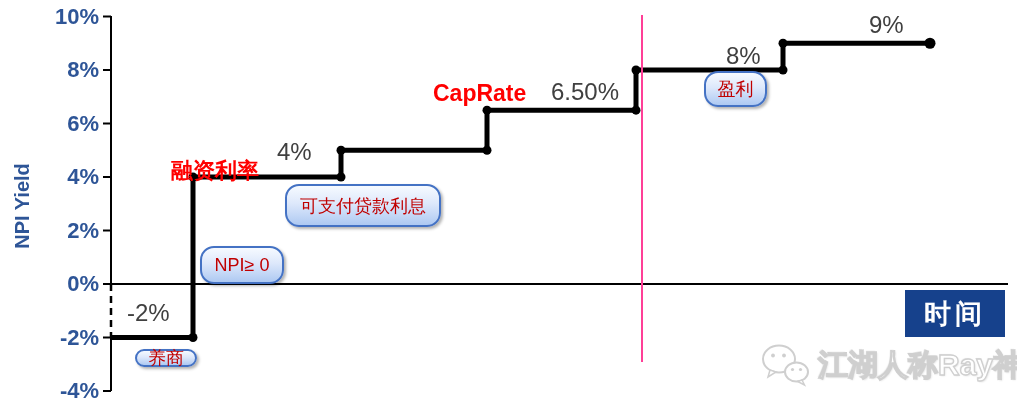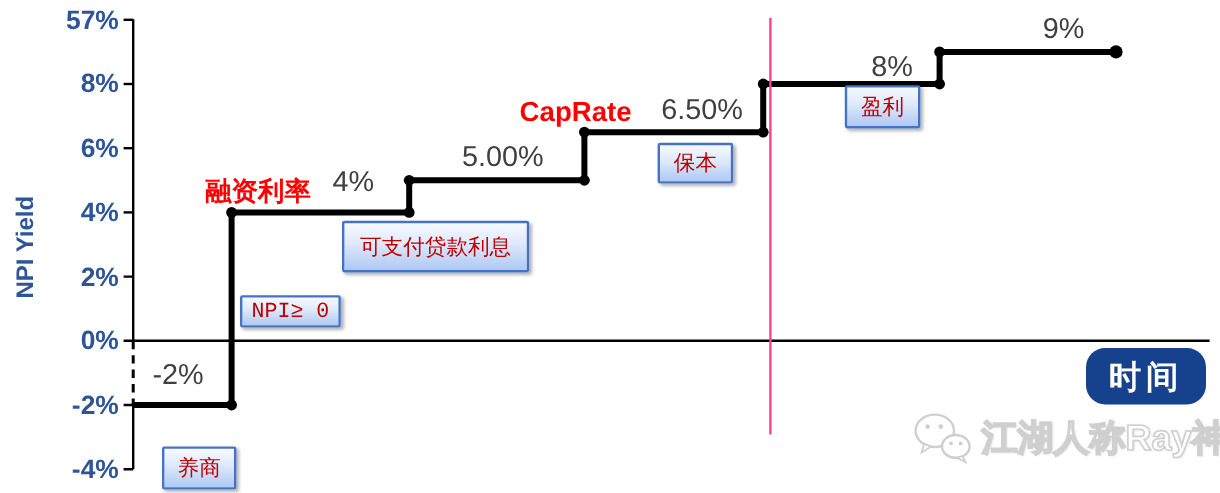--- a/index.html
+++ b/index.html
@@ -24,47 +24,46 @@
   #plot{position:absolute;left:0;top:0;}
   
   .divider{
     position:absolute;left:641px;top:15px;width:2px;height:347px;
     background:#FF3F97;
   }
   
   .dlabel{position:absolute;font-size:24px;color:#404040;white-space:nowrap;}
   .rlabel{position:absolute;font-size:22px;font-weight:bold;color:#FF0000;white-space:nowrap;}
   .lbl-start{left:127px;top:299px;}
-  .lbl-financing-prefix{left:171px;top:145px;}
+  .lbl-financing-prefix{left:171px;top:156px;}
   .lbl-financing-value{left:277px;top:138px;}
   .lbl-stage3{left:385px;top:117px;}
   .lbl-caprate-prefix{left:433px;top:80px;font-size:23px;}
   .lbl-caprate-value{left:551px;top:78px;}
   .lbl-stage5{left:726px;top:42px;}
   .lbl-stage6{left:869px;top:11px;}
   
   .badge{
     position:absolute;display:flex;align-items:center;justify-content:center;
-    border:2px solid #4472C4;border-radius:2px;
+    border:2px solid #4472C4;border-radius:14px;
     background:linear-gradient(180deg,#f6faff 0%,#dde8fb 45%,#aec9f2 100%);
     color:#C00000;font-size:18px;white-space:nowrap;
     box-shadow:2px 2px 3px rgba(0,0,0,0.3);
     box-sizing:border-box;
-    font-family:Liberation Mono, monospace;
   }
-  .badge-stage1{left:135px;top:349px;width:62px;height:36px;margin-top:23px;}
-  .badge-stage2{left:200px;top:246px;width:84px;height:27px;}
+  .badge-stage1{left:135px;top:349px;width:62px;height:18px;}
+  .badge-stage2{left:200px;top:246px;width:84px;height:38px;}
   .badge-stage3{left:285px;top:184px;width:156px;height:43px;}
   .badge-stage4{left:548px;top:119px;width:63px;height:34px;}
   .badge-stage5{left:704px;top:71px;width:63px;height:36px;}
   
   .xlabel-box{
     position:absolute;left:905px;top:290px;width:100px;height:47px;
     background:#16418C;display:flex;align-items:center;justify-content:center;
-    color:#fff;font-size:27px;font-weight:bold;letter-spacing:4px;border-radius:16px;
+    color:#fff;font-size:27px;font-weight:bold;letter-spacing:4px;
   }
   
   .watermark{
     position:absolute;left:760px;top:342px;height:46px;
     display:flex;align-items:center;gap:8px;
   }
   .wm-text{
     font-size:30px;font-weight:bold;color:#ffffff;white-space:nowrap;
     -webkit-text-stroke:1.3px #cfcfcf;
     text-shadow:1px 1px 2px #e0e0e0, -1px -1px 1px #e8e8e8;
@@ -97,45 +96,43 @@
       <circle cx="487" cy="110.125" r="4.5" fill="#000000"></circle>
       <circle cx="636" cy="110.125" r="4.5" fill="#000000"></circle>
       <circle cx="636" cy="70" r="4.5" fill="#000000"></circle>
       <circle cx="783" cy="70" r="4.5" fill="#000000"></circle>
       <circle cx="783" cy="43.25" r="4.5" fill="#000000"></circle>
       <circle cx="930" cy="43.25" r="5.5" fill="#000000"></circle>
     </svg>
 
   <div class="ylabel">NPI Yield</div>
   <div id="ytick-labels">
-      <div class="ytick-label" style="top: 3.5px;">57%</div>
+      <div class="ytick-label" style="top: 3.5px;">10%</div>
       <div class="ytick-label" style="top: 57px;">8%</div>
       <div class="ytick-label" style="top: 110.5px;">6%</div>
       <div class="ytick-label" style="top: 164px;">4%</div>
       <div class="ytick-label" style="top: 217.5px;">2%</div>
       <div class="ytick-label" style="top: 271px;">0%</div>
       <div class="ytick-label" style="top: 324.5px;">-2%</div>
       <div class="ytick-label" style="top: 378px;">-4%</div>
     </div>
 
   <div class="divider"></div>
 
   <span class="dlabel lbl-start">-2%</span>
   <span class="rlabel lbl-financing-prefix">融资利率</span>
   <span class="dlabel lbl-financing-value">4%</span>
-  <span class="dlabel lbl-stage3">5.00%</span>
   <span class="rlabel lbl-caprate-prefix">CapRate</span>
   <span class="dlabel lbl-caprate-value">6.50%</span>
   <span class="dlabel lbl-stage5">8%</span>
   <span class="dlabel lbl-stage6">9%</span>
 
   <div class="badge badge-stage1">养商</div>
   <div class="badge badge-stage2">NPI≥ 0</div>
   <div class="badge badge-stage3">可支付贷款利息</div>
-  <div class="badge badge-stage4">保本</div>
   <div class="badge badge-stage5">盈利</div>
 
   <div class="xlabel-box">
     <span>时间</span>
   </div>
 
   <div class="watermark">
     <svg width="50" height="44" viewBox="0 0 50 44">
       <ellipse cx="19" cy="16" rx="16" ry="13.5" fill="#ffffff" stroke="#cfcfcf" stroke-width="2"></ellipse>
       <path d="M10 27 L8 34 L16 29 Z" fill="#ffffff" stroke="#cfcfcf" stroke-width="1.5"></path>

